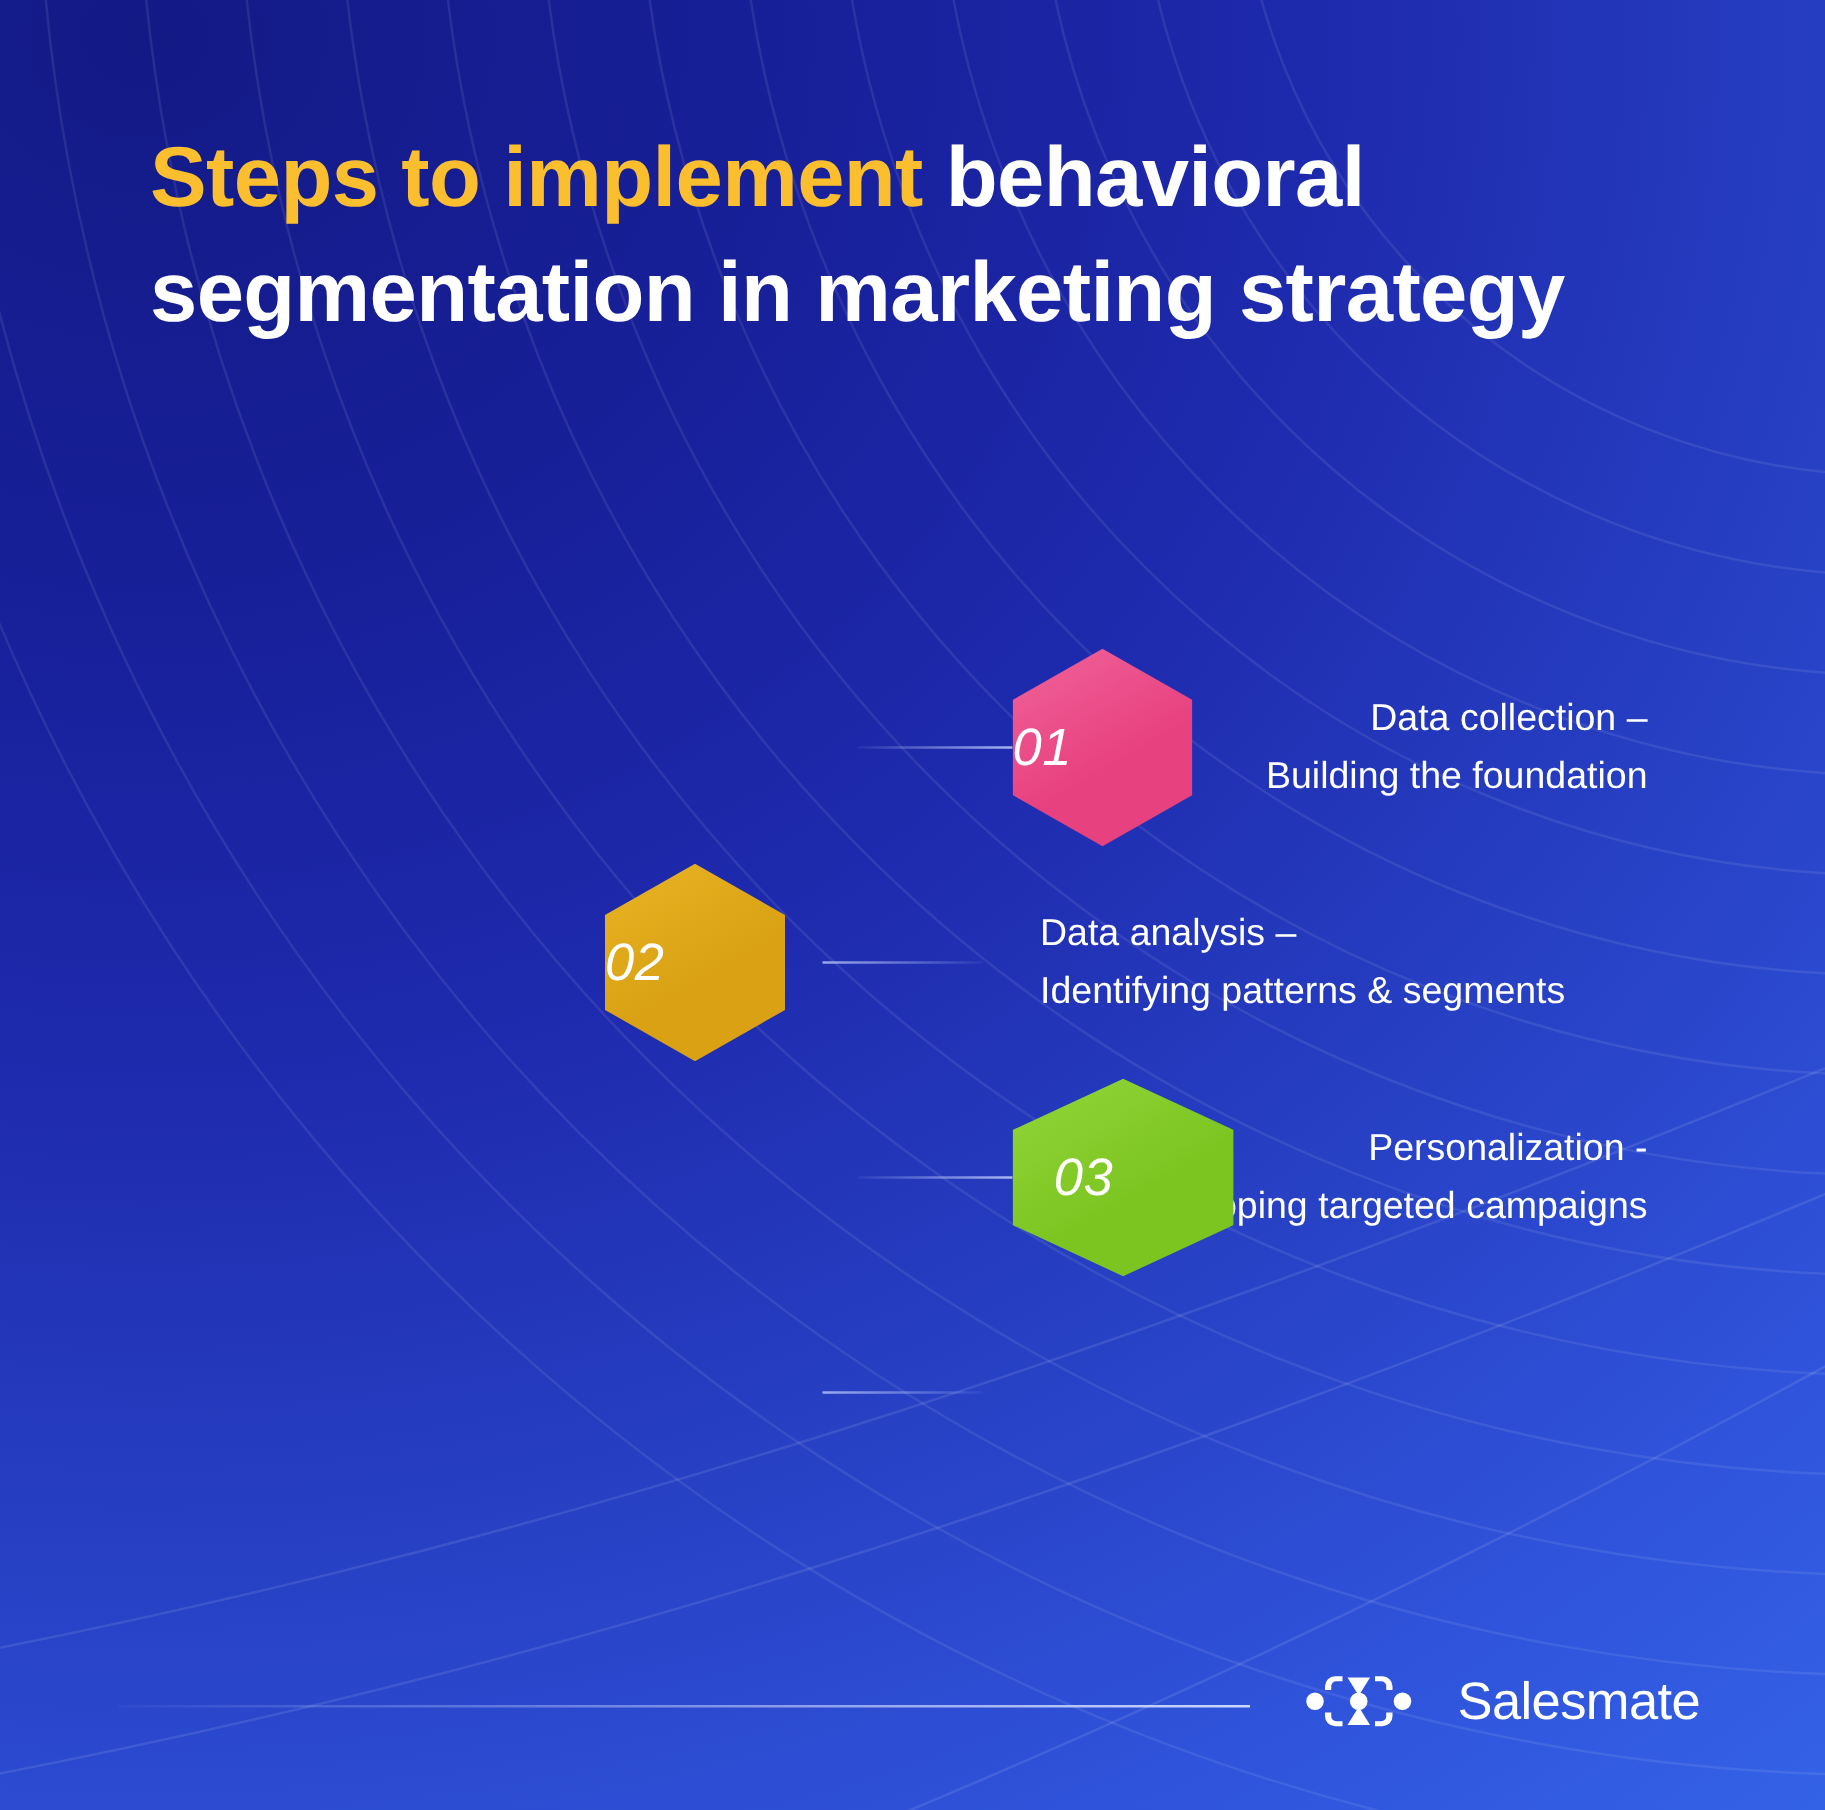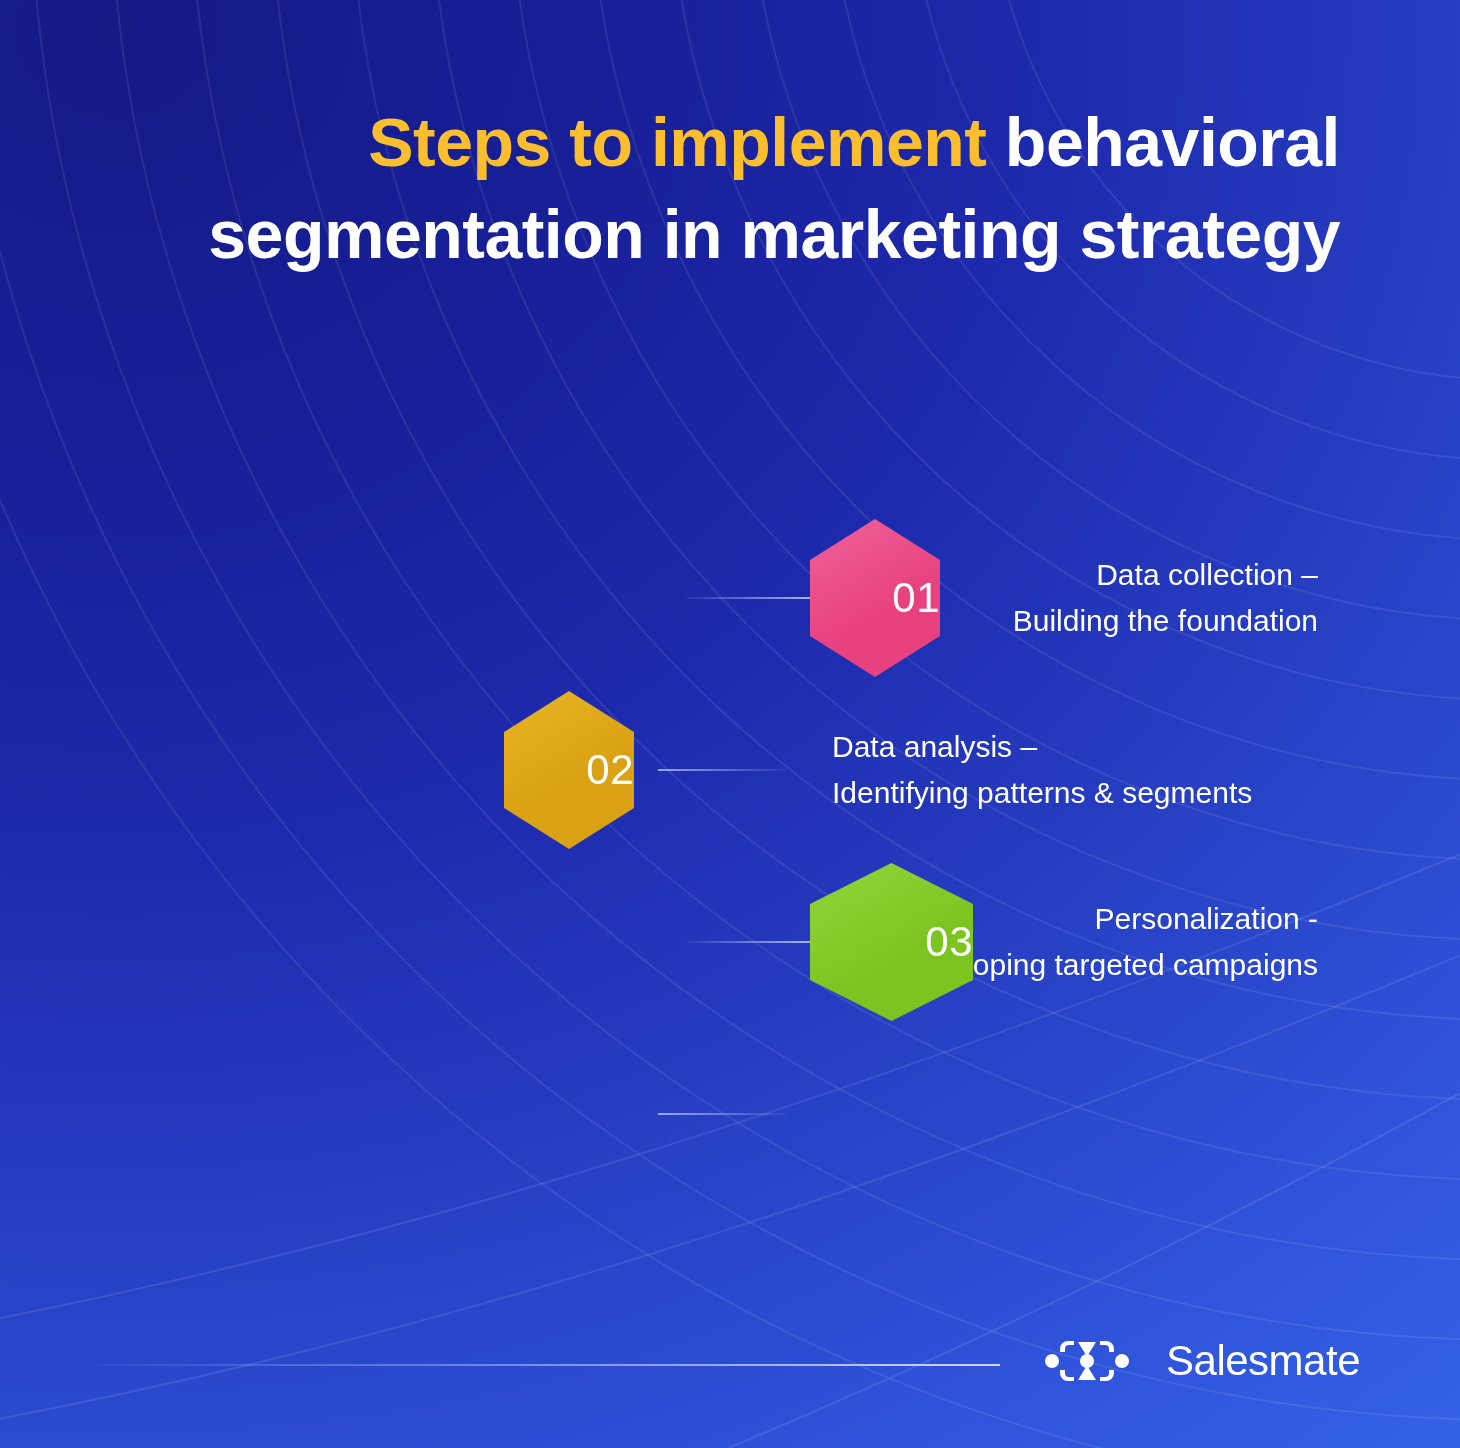--- a/index.html
+++ b/index.html
@@ -33,21 +33,21 @@
     pointer-events: none;
   }
   .arcs svg { display: block; width: 100%; height: 100%; }
 
   
   .title-block {
     position: absolute;
     top: 96px;
     left: 0;
     width: 1460px;
-    text-align: right;
+    text-align: left;
     padding: 0 120px;
     box-sizing: border-box;
   }
   .title {
     margin: 0;
     font-size: 68px;
     line-height: 1.36;
     font-weight: 700;
     color: #ffffff;
     letter-spacing: -0.5px;
@@ -108,30 +108,31 @@
   .step.right .connector {
     left: 658px;
     width: 128px;
     background: linear-gradient(to left,
         rgba(190,205,255,0.05), rgba(200,214,255,0.72));
   }
 
   
   .hex {
     position: absolute;
-    width: 130px;
+    width: 144px;
     height: 158px;
     clip-path: polygon(50% 0%, 100% 26%, 100% 74%, 50% 100%, 0% 74%, 0% 26%);
     display: flex;
     align-items: center;
-    justify-content: flex-end;
+    justify-content: flex-start;
     filter: drop-shadow(0 7px 11px rgba(4, 10, 52, 0.42));
+    font-style: italic;
   }
   .step.left .hex { left: 810px; }
-  .step.right .hex { left: 504px; }
+  .step.right .hex { left: 484px; }
 
   .hex-num {
     font-size: 42px;
     font-weight: 500;
     color: #ffffff;
     letter-spacing: 0.5px;
   }
 
   
   .footer-rule {

